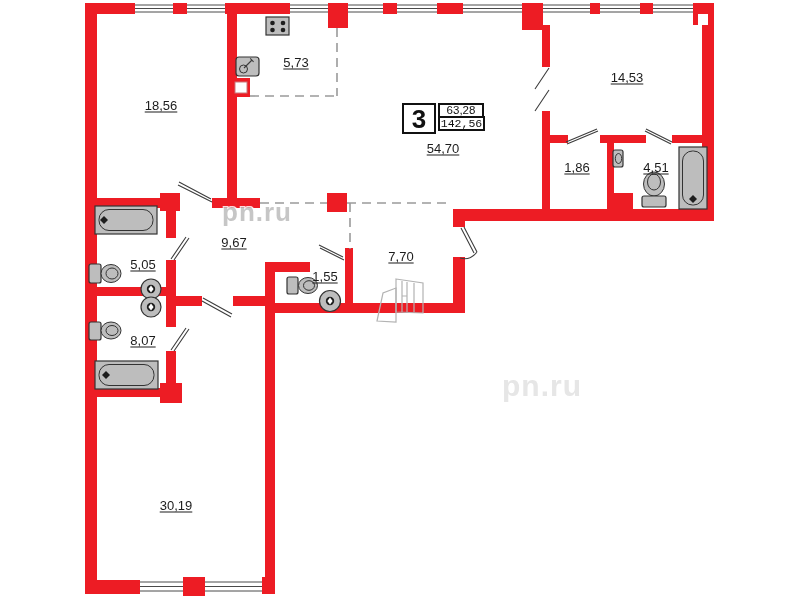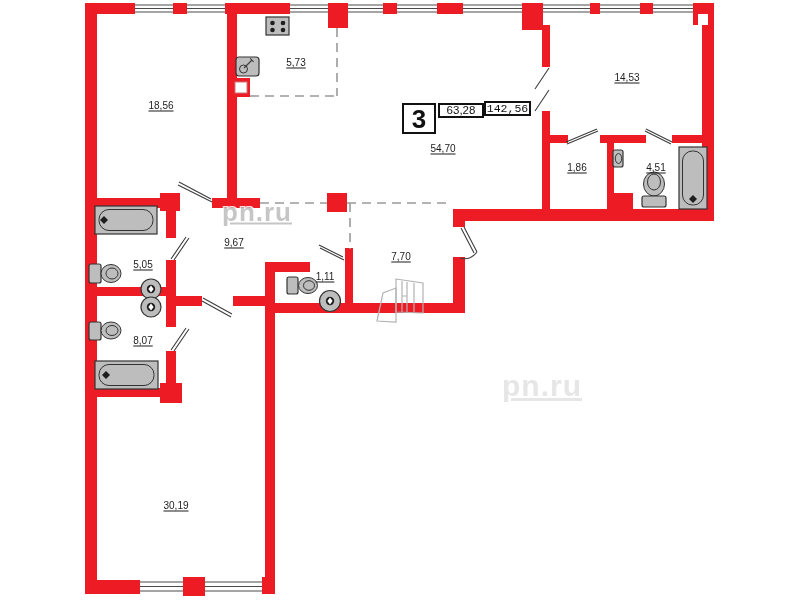--- a/index.html
+++ b/index.html
@@ -9,34 +9,34 @@
   .wall{fill:var(--wall,#ed1c24);}
   .notch{fill:#ffffff;}
   .win{stroke:#4a4a4a;stroke-width:1;}
   .dash{stroke:var(--dashed,#9a9a9a);stroke-width:1.6;stroke-dasharray:9 6;fill:none;}
   .door{stroke:#3d3d3d;stroke-width:1.1;fill:none;}
   .fx{fill:var(--fixture,#bdbdbd);stroke:#333;stroke-width:1.2;}
   .fxin{fill:var(--fixture,#bdbdbd);stroke:#333;stroke-width:1;}
   .fxdark{fill:#1e1e1e;stroke:none;}
   .sketch{stroke:#b3b3b3;stroke-width:1.2;fill:none;}
   .rlabel{position:absolute;transform:translate(-50%,-50%);
-          font-size:10px;color:var(--text,#1c1c1c);
+          font-size:13px;color:var(--text,#1c1c1c);
           text-decoration:underline;text-underline-offset:2px;white-space:nowrap;}
   .badge{position:absolute;display:flex;align-items:stretch;}
   .badge .big{width:30px;height:27px;border:2.5px solid #111;background:#fff;
               display:flex;align-items:center;justify-content:center;
               font-size:26px;font-weight:600;color:#111;line-height:1;}
-  .badge .col{display:flex;flex-direction:row;margin-left:2px;text-align:right;}
+  .badge .col{display:flex;flex-direction:column;margin-left:2px;text-align:right;}
   .badge .num{width:42px;height:11px;border:2px solid #111;background:#fff;
               display:flex;align-items:center;justify-content:center;
               font-size:11.5px;color:#111;line-height:1;}
   .badge .num.second{margin-top:-2px;width:43px;font-family:Liberation Mono, monospace;}
   .wm{position:absolute;transform:translate(-50%,-50%);font-weight:bold;
       letter-spacing:1px;white-space:nowrap;
-      text-shadow:-1px -1px 0 #fff,1px -1px 0 #fff,-1px 1px 0 #fff,1px 1px 0 #fff;text-decoration:underline;}
+      text-shadow:-1px -1px 0 #fff,1px -1px 0 #fff,-1px 1px 0 #fff,1px 1px 0 #fff;}
   .wm1{font-size:26px;color:#bdbdbd;opacity:.85;}
   .wm2{font-size:30px;color:#e0e0e0;opacity:.8;}
 </style>
 </head>
 <body>
 
 <div id="stage">
 
 <svg id="plan-svg" width="800" height="600" viewBox="0 0 800 600">
 
@@ -236,21 +236,21 @@
 </svg>
 
   <div class="rlabel" style="left:161px;top:105px">18,56</div>
   <div class="rlabel" style="left:296px;top:62px">5,73</div>
   <div class="rlabel" style="left:627px;top:77px">14,53</div>
   <div class="rlabel" style="left:443px;top:148px">54,70</div>
   <div class="rlabel" style="left:577px;top:167px">1,86</div>
   <div class="rlabel" style="left:656px;top:167px">4,51</div>
   <div class="rlabel" style="left:234px;top:242px">9,67</div>
   <div class="rlabel" style="left:143px;top:264px">5,05</div>
-  <div class="rlabel" style="left:325px;top:276px">1,11</div>
+  <div class="rlabel" style="left:325px;top:276px">1,55</div>
   <div class="rlabel" style="left:401px;top:256px">7,70</div>
   <div class="rlabel" style="left:143px;top:340px">8,07</div>
   <div class="rlabel" style="left:176px;top:505px">30,19</div>
 
   <div class="badge" style="left:402px;top:103px">
     <div class="big">3</div>
     <div class="col">
       <div class="num">63,28</div>
       <div class="num second">142,56</div>
     </div>

